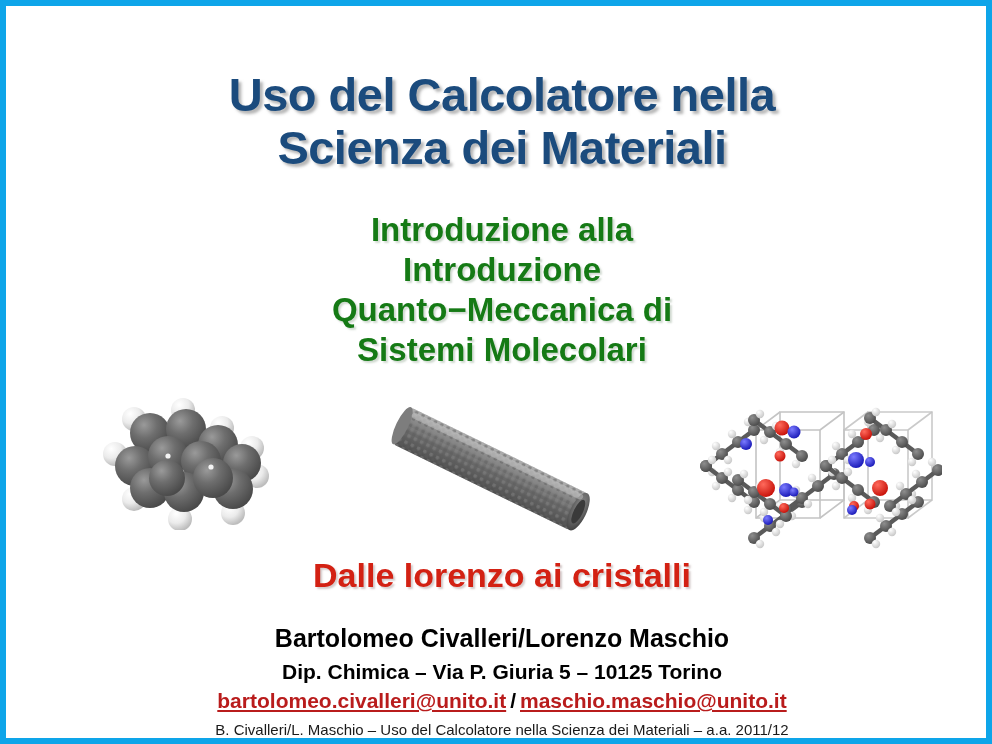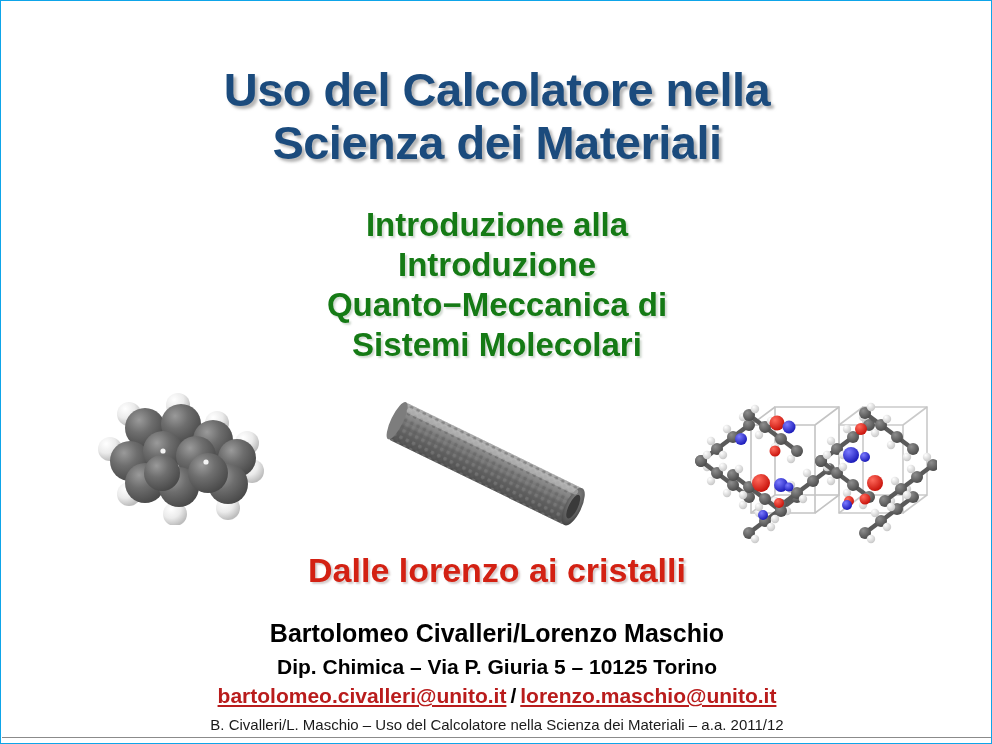--- a/index.html
+++ b/index.html
@@ -9,21 +9,21 @@
     background: #ffffff;
   }
   body {
     font-family: "Liberation Sans", sans-serif;
   }
   .slide {
     position: relative;
     width: 992px;
     height: 744px;
     background: #ffffff;
-    border: 1px solid #0ea5e9;
+    border: 6px solid #0ea5e9;
     box-sizing: border-box;
     overflow: hidden;
   }
 
   
   .title-block {
     position: absolute;
     top: 62px;
     left: 0;
     width: 992px;
@@ -353,19 +353,19 @@
         <circle cx="158" cy="122" r="5" fill="url(#xN)"></circle>
       </g>
     </svg>
   </div>
 
   <div class="tagline">Dalle lorenzo ai cristalli</div>
 
   <div class="authors">Bartolomeo Civalleri/Lorenzo Maschio</div>
   <div class="address">Dip. Chimica – Via P. Giuria 5 – 10125 Torino</div>
   <div class="emails">
-    <a href="#">bartolomeo.civalleri@unito.it</a><span class="sep">/</span><a href="#">lorenzo.maschio@unito.it</a>
+    <a href="#">bartolomeo.civalleri@unito.it</a><span class="sep">/</span><a href="#">maschio.maschio@unito.it</a>
   </div>
 
   <div class="footer-text">B. Civalleri/L. Maschio – Uso del Calcolatore nella Scienza dei Materiali – a.a. 2011/12</div>
   <div class="footer-rule"></div>
 
 </div>
 
 </body></html>

